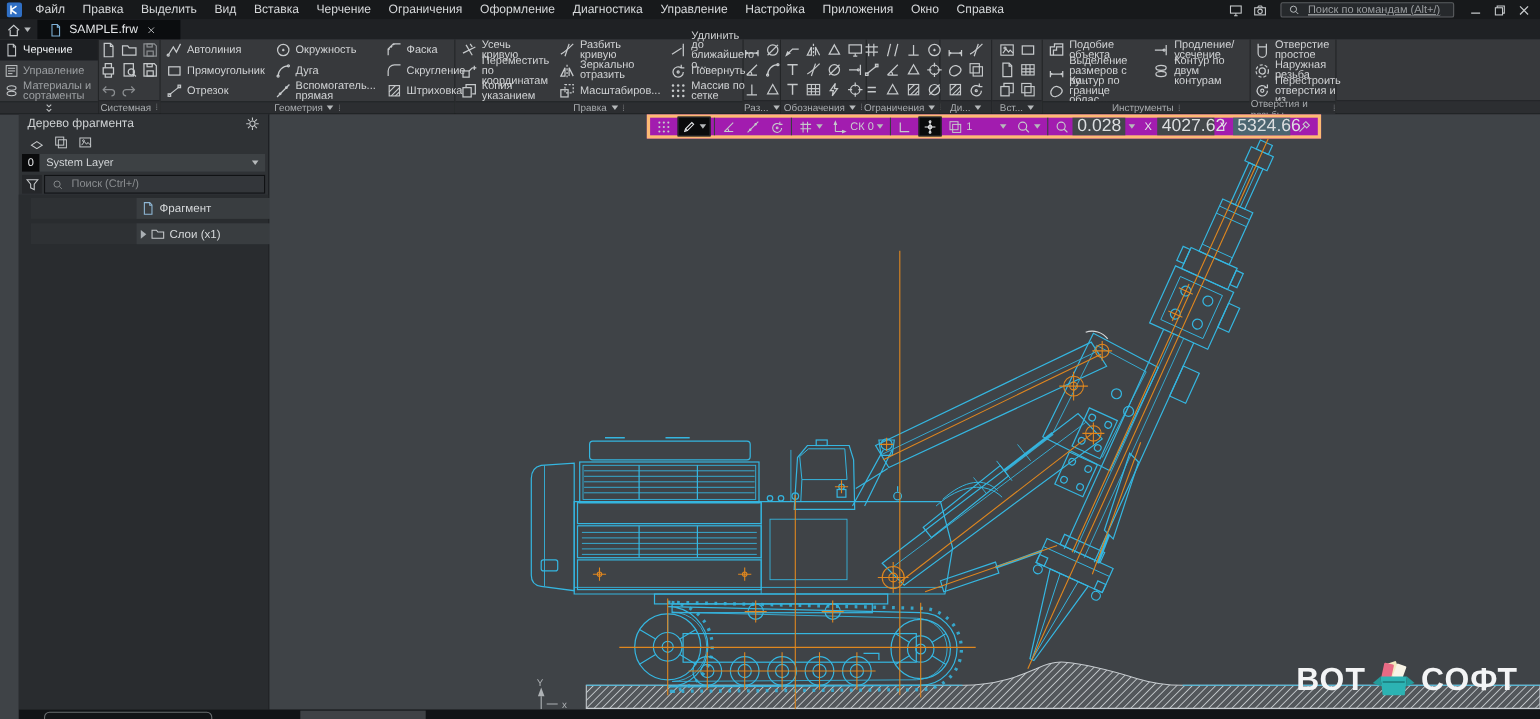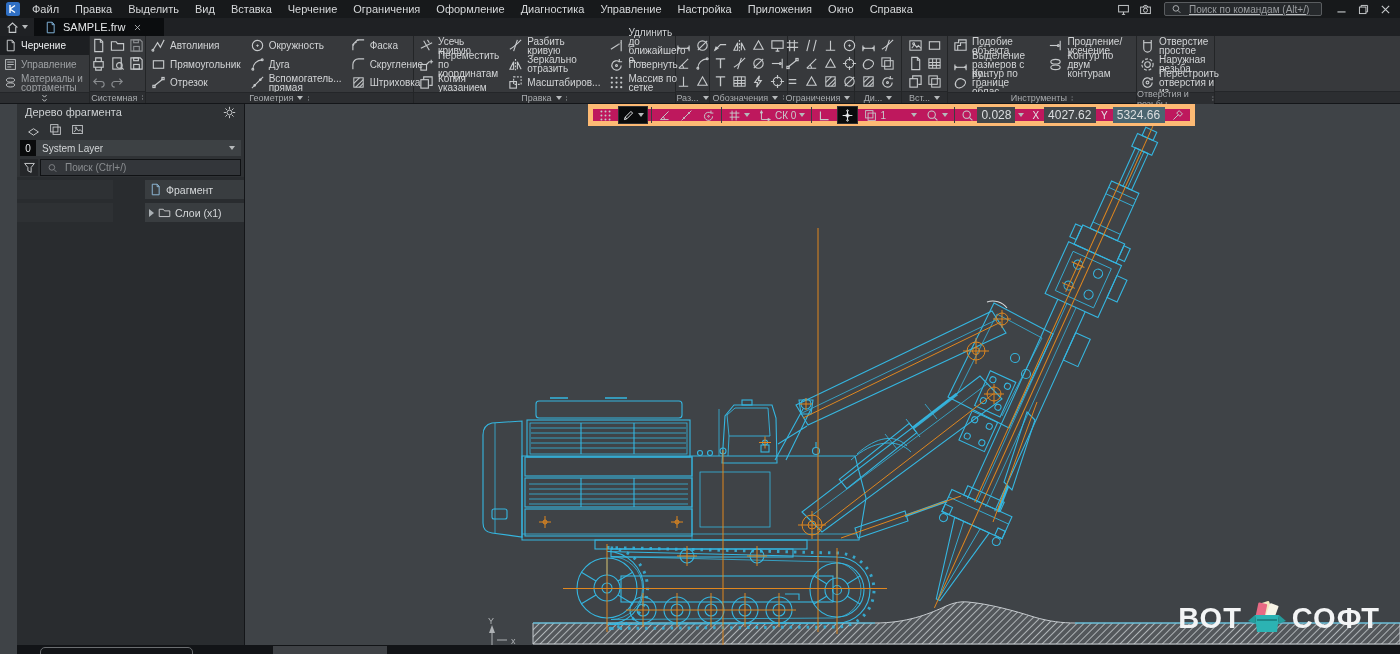--- a/index.html
+++ b/index.html
@@ -30,25 +30,25 @@
   .ritem{display:flex;align-items:center;gap:4px;height:17px;color:#d2d4d6;font-size:10px;line-height:9px;white-space:pre-line;cursor:default;}
   .gi{width:15px;height:15px;color:#c6c9cb;flex:0 0 15px;}
   .gi.sm{width:13px;height:13px;flex-basis:13px;}
   .igrid{display:grid;grid-auto-flow:column;grid-template-rows:repeat(3,17px);gap:1px 4px;align-items:center;}
   
   #wstabs{width:90px;display:flex;flex-direction:column;border-right:1px solid #232527;}
   .wstab{display:flex;align-items:center;gap:4px;height:19px;padding:0 4px;font-size:10px;color:#9ea1a4;white-space:pre-line;line-height:9px;}
   .wstab.active{background:#1d1f22;color:#f0f2f4;}
   #wstabs .chev{height:11px;background:#2c2e31;border-top:1px solid #242629;display:flex;align-items:center;justify-content:center;}
   
-  #ptb{left:588px;top:104px;height:22px;background:#be185d;border:5px solid #fdba74;display:flex;align-items:center;padding:0 3px;gap:3px;z-index:5;}
+  #ptb{left:588px;top:104px;height:22px;background:#a21caf;border:3px solid #fdba74;display:flex;align-items:center;padding:0 3px;gap:3px;z-index:5;}
   .pbtn{height:18px;display:flex;align-items:center;gap:3px;padding:0 3px;color:#c9ccce;font-size:10px;}
   .pbtn.dark{background:#0a0b0c;border:1px solid #2c2e31;}
   .psep{width:1px;height:16px;background:#3a3d40;}
-  .pbox{height:16px;background:#43474a;color:#dcdee0;font-size:12px;display:flex;align-items:center;padding:0 4px;}
+  .pbox{height:16px;background:#43474a;color:#dcdee0;font-size:16px;display:flex;align-items:center;padding:0 4px;}
   .pbox.hl{background:#4b6570;}
   .plab{color:#e4e6e8;font-size:10px;padding:0 2px;}
   
   #lstrip{left:0;top:104px;width:17px;height:550px;background:#1a1c1f;display:flex;flex-direction:column;align-items:center;padding-top:4px;gap:6px;}
   .lsbtn{width:15px;height:15px;display:flex;align-items:center;justify-content:center;color:#b9bcbe;}
   .lsbtn.active{background:#34373a;}
   .fxtxt{font-size:10px;font-style:italic;color:#b9bcbe;}
   
   #panel{left:17px;top:104px;width:228px;height:541px;background:#2f3235;border-right:1px solid #141619;}
   .phead{height:16px;display:flex;align-items:center;padding:0 8px;color:#ced1d3;font-size:11px;}
@@ -57,21 +57,21 @@
   .layerrow{height:18px;display:flex;align-items:center;margin:1px 3px;gap:0;}
   .layernum{width:16px;height:16px;background:#0a0b0c;color:#e8eaec;font-size:10px;display:flex;align-items:center;justify-content:center;}
   .layerfield{flex:1;height:16px;background:#3d4144;display:flex;align-items:center;padding:0 6px;color:#d2d5d7;font-size:10px;gap:4px;}
   .layerfield .sp{flex:1;}
   .srchrow{height:19px;display:flex;align-items:center;margin:1px 3px;gap:2px;}
   .funnelbtn{width:18px;height:17px;background:#25272a;display:flex;align-items:center;justify-content:center;color:#bcbfc1;}
   .srchfield{flex:1;height:17px;background:#33363a;border:1px solid #101214;display:flex;align-items:center;gap:4px;padding:0 5px;}
   .srchfield input{background:transparent;border:none;outline:none;font-size:10px;color:#b5b8ba;width:150px;}
   .srchfield input::placeholder{color:#8a8d90;}
   #treearea{position:absolute;left:0;top:73px;width:227px;bottom:0;background:#292c2f;}
-  .trow{position:absolute;left:0;width:227px;height:19px;display:flex;gap:32px;}
+  .trow{position:absolute;left:11px;width:227px;height:19px;display:flex;}
   .trow .lcell{width:96px;background:#2e3134;}
   .trow .mcell{flex:1;background:#393d40;display:flex;align-items:center;gap:4px;padding:0 4px;color:#d5d8da;font-size:10.5px;}
   .tcaret{width:0;height:0;border-top:4px solid transparent;border-bottom:4px solid transparent;border-left:5px solid #aab0b4;display:inline-block;}
   
   #canvas{left:245px;top:104px;width:1155px;height:541px;background:#3f4347;overflow:hidden;}
   #watermark{position:absolute;right:20px;bottom:7px;display:flex;align-items:center;gap:5px;color:#f3f4f5;font-weight:bold;font-size:29px;letter-spacing:1px;}
   
   #bbar{left:17px;top:645px;width:1383px;height:9px;background:#121417;}
   .bpill{position:absolute;left:23px;top:2px;width:153px;height:12px;border:1px solid #6a6d70;border-radius:5px;}
   .bthumb{position:absolute;left:256px;top:1px;width:114px;height:8px;background:#3f4246;}

